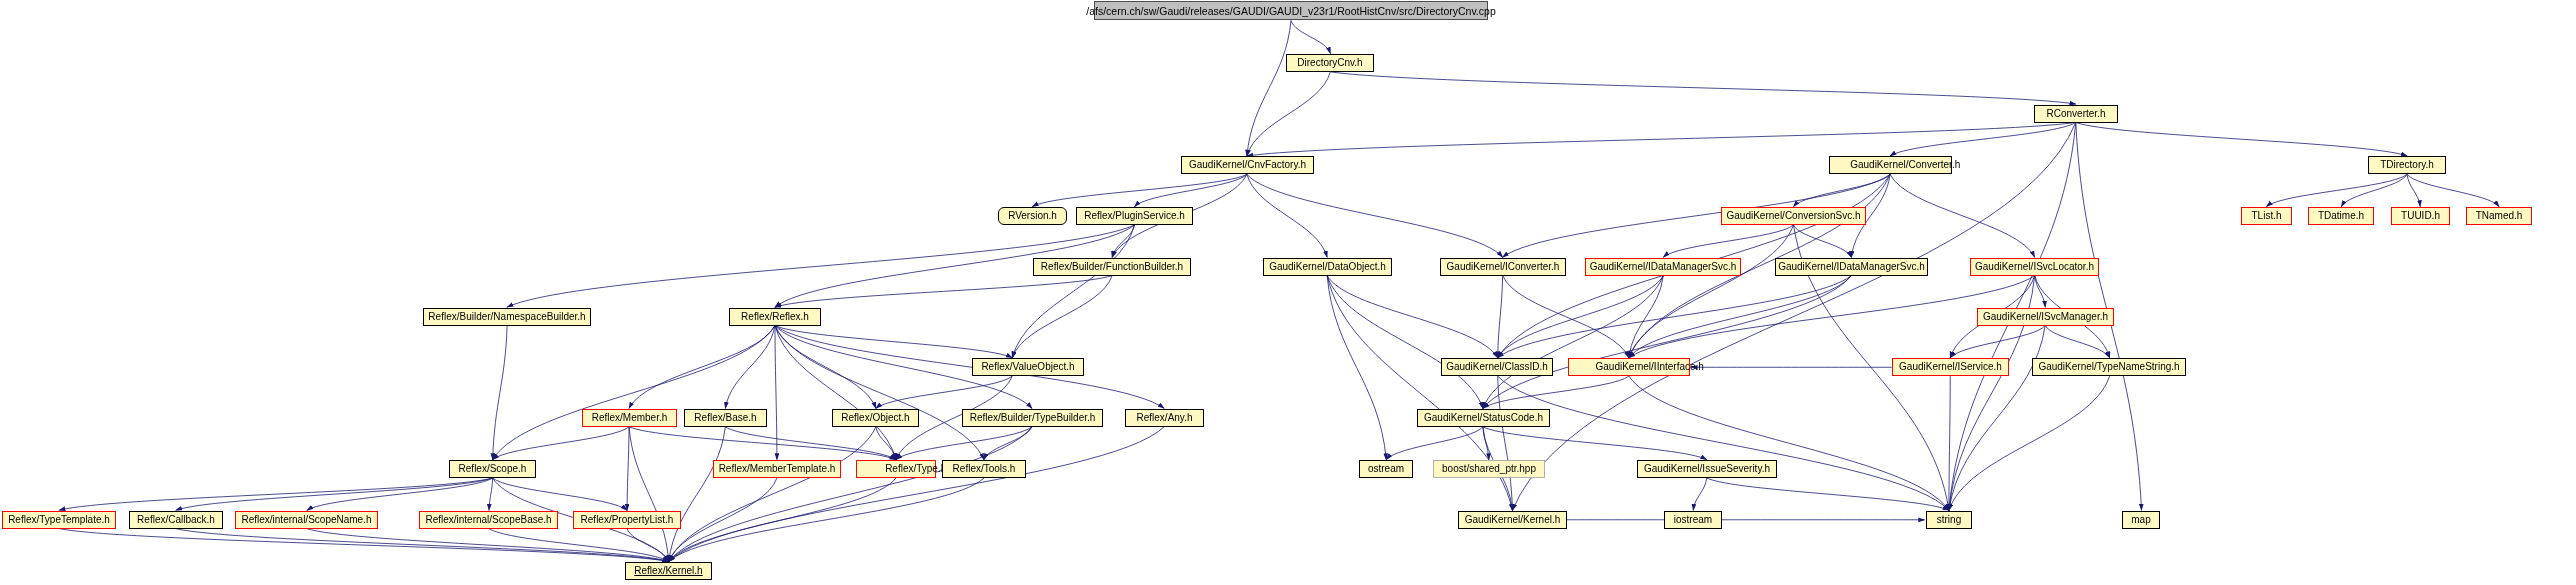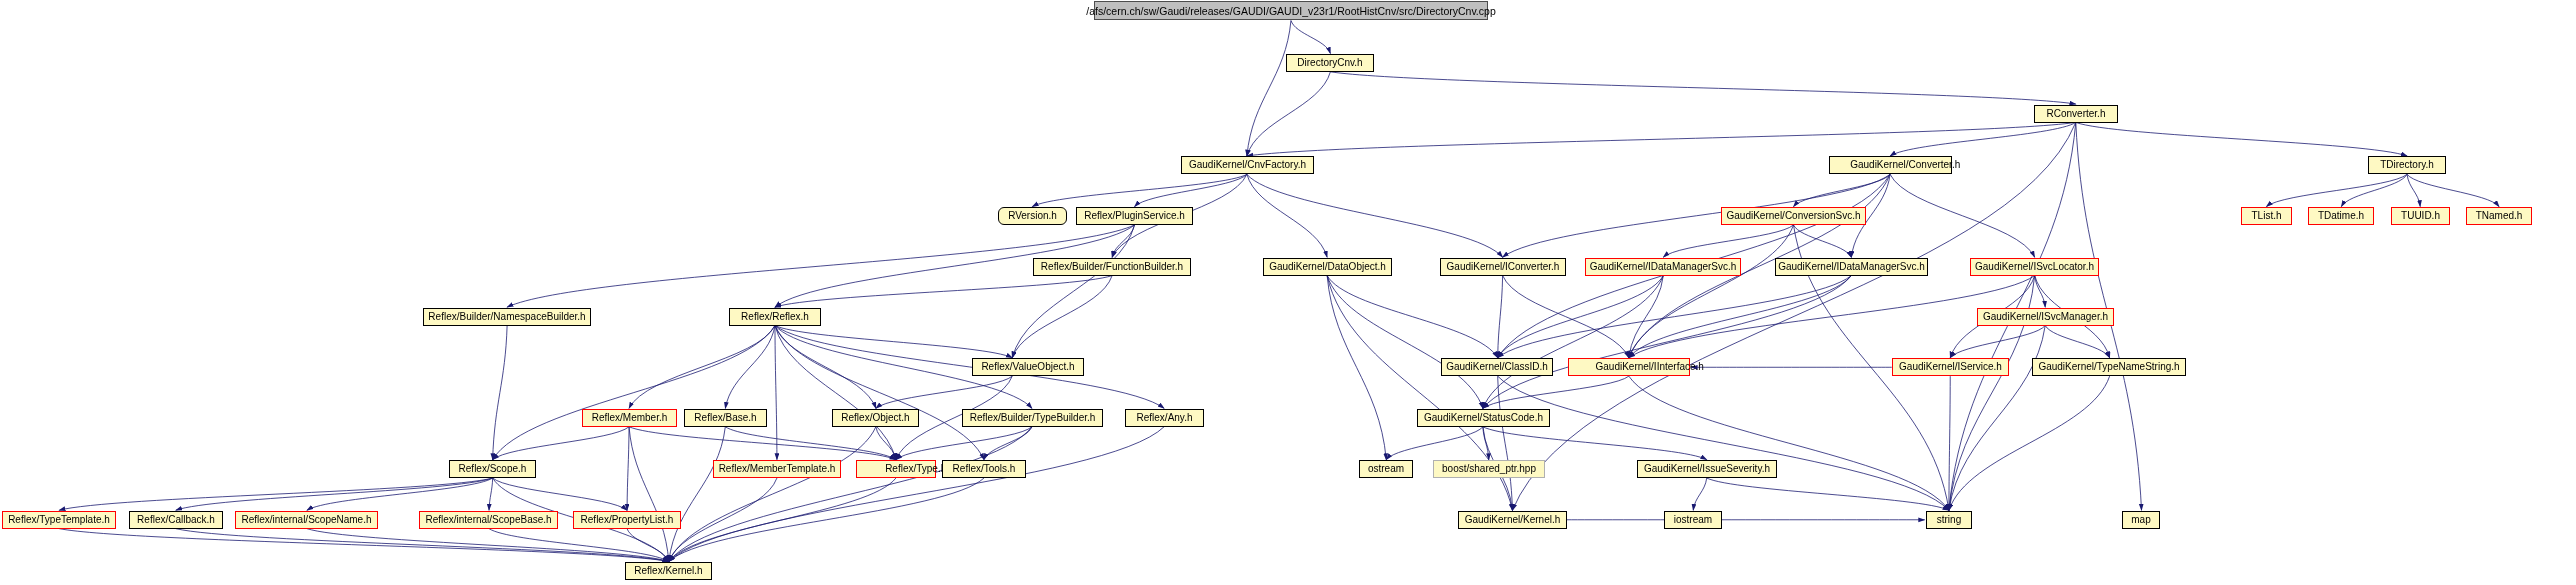--- a/index.html
+++ b/index.html
@@ -203,16 +203,16 @@
       <div class="node" style="left: 942px; top: 460px; width: 84px;">Reflex/Tools.h</div>
       <div class="node red" style="left: 2px; top: 511px; width: 114px;">Reflex/TypeTemplate.h</div>
       <div class="node" style="left: 129px; top: 511px; width: 94px;">Reflex/Callback.h</div>
       <div class="node red" style="left: 235px; top: 511px; width: 143px;">Reflex/internal/ScopeName.h</div>
       <div class="node red" style="left: 419px; top: 511px; width: 139px;">Reflex/internal/ScopeBase.h</div>
       <div class="node red" style="left: 573px; top: 511px; width: 108px;">Reflex/PropertyList.h</div>
       <div class="node" style="left: 1458px; top: 511px; width: 109px;">GaudiKernel/Kernel.h</div>
       <div class="node" style="left: 1664px; top: 511px; width: 58px;">iostream</div>
       <div class="node" style="left: 1926px; top: 511px; width: 46px;">string</div>
       <div class="node" style="left: 2122px; top: 511px; width: 38px;">map</div>
-      <div class="node" style="left: 625px; top: 562px; width: 87px;">Reflex/Kernel.h</div>
+      <div class="node" style="left: 625px; top: 562px; width: 87px; text-decoration: underline;">Reflex/Kernel.h</div>
     </div>
 </div>
 
 
 </body></html>

